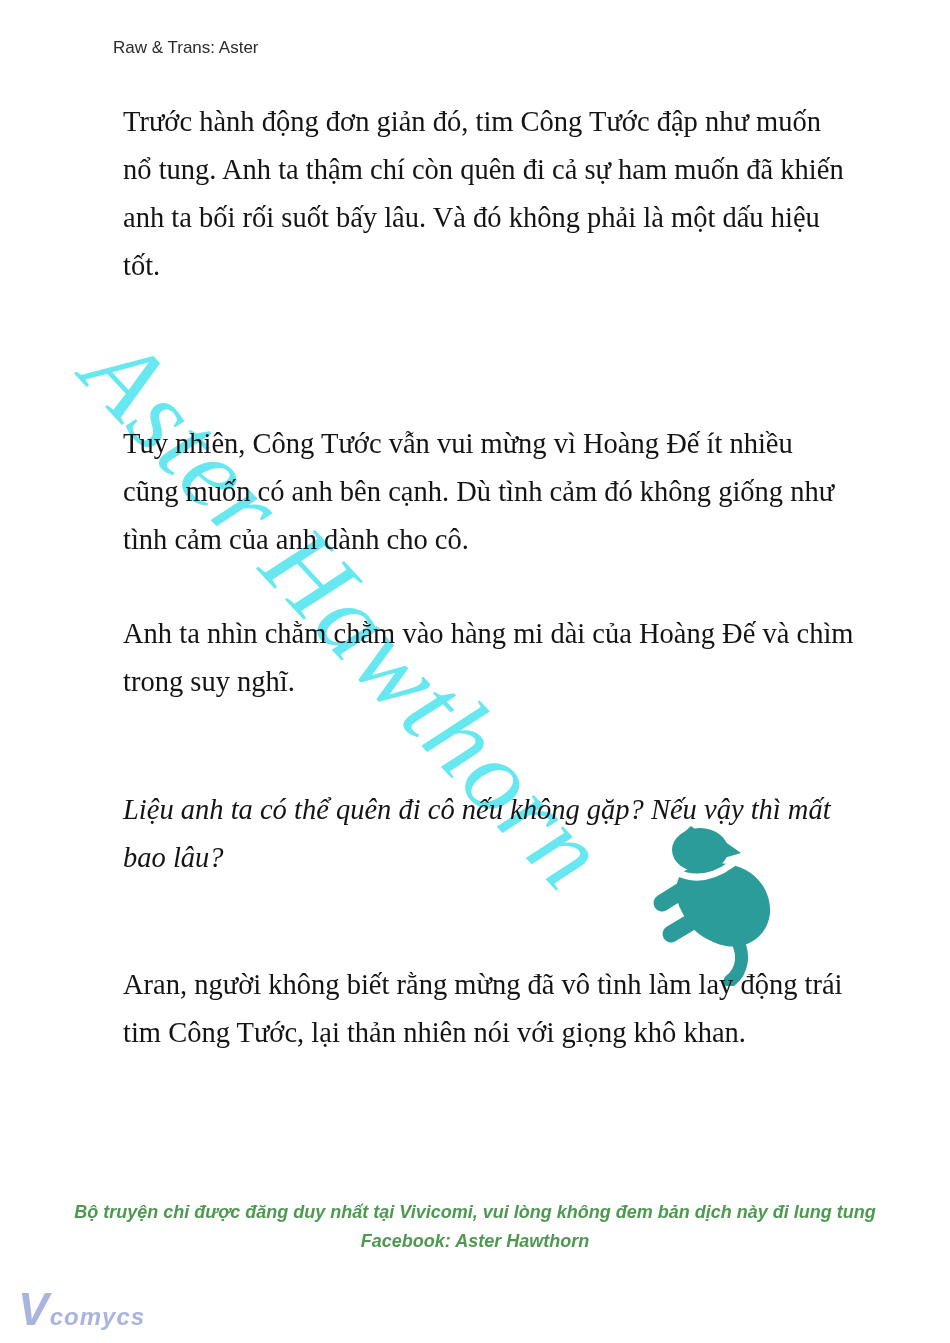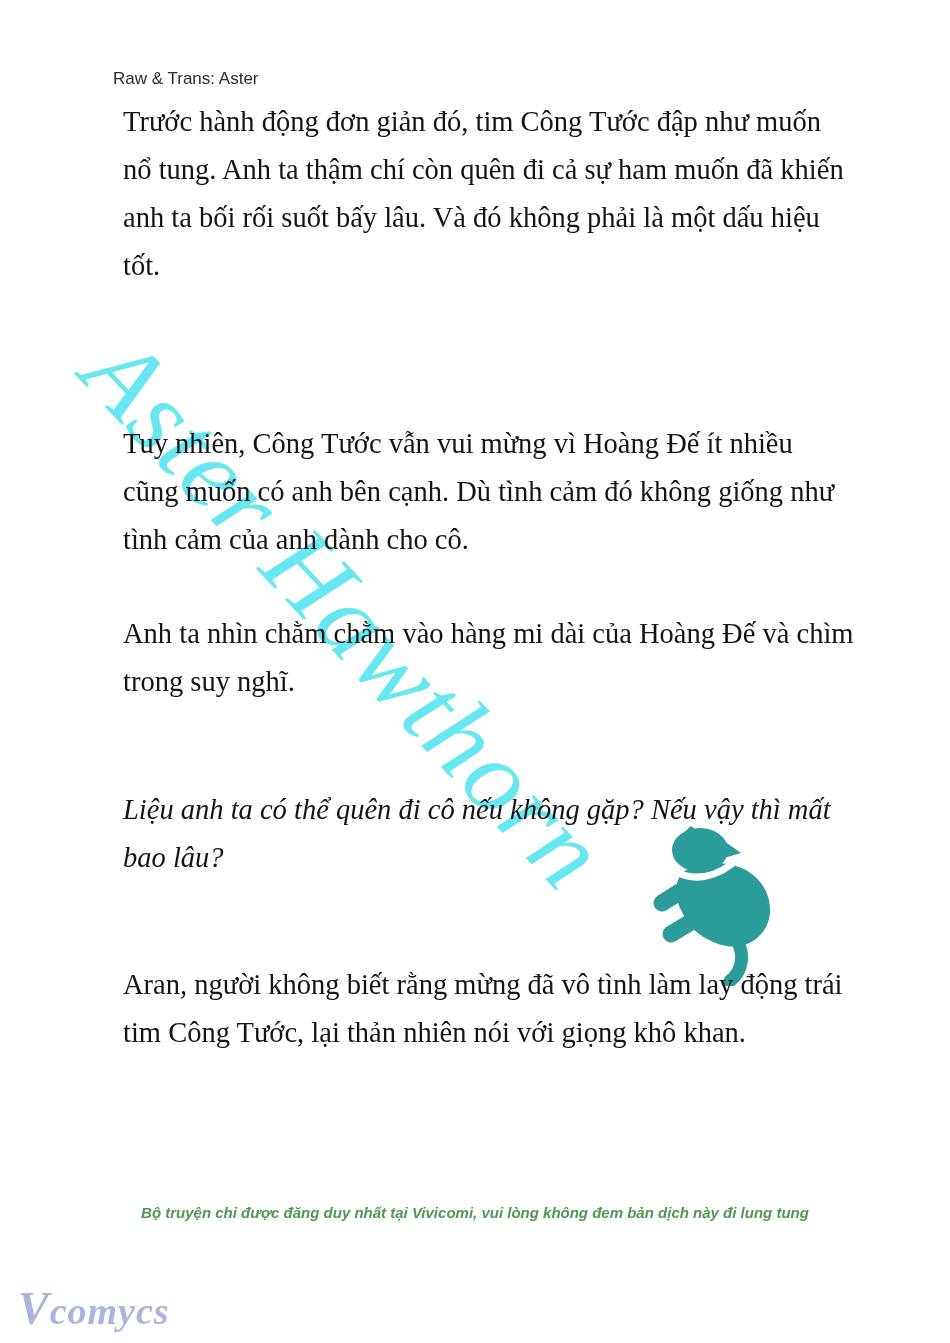--- a/index.html
+++ b/index.html
@@ -6,21 +6,21 @@
   .page{
     position:relative;
     width:950px;height:1343px;
     background:#ffffff;
     overflow:hidden;
     margin:0 auto;
     font-family:"Liberation Serif", serif;
   }
   
   .credit{
-    position:absolute;left:113px;top:69px;
+    position:absolute;left:113px;top:38px;
     font-family:"Liberation Sans", sans-serif;
     font-size:17px;color:#2b2b2b;
     z-index:3;
   }
   
   .watermark{
     position:absolute;left:148px;top:312px;
     font-family:"Liberation Serif", serif;
     font-style:italic;
     font-size:106px;
@@ -50,30 +50,30 @@
   .p1{top:380px;margin-top:40px;}
   .p2{top:610px;font-family:Liberation Serif, serif;}
   .p3{top:786px;font-style:italic;}
   .p4{top:961px;}
   
   .footer{
     position:absolute;left:0;top:1198px;width:950px;
     text-align:center;z-index:3;
     font-family:"Liberation Sans", sans-serif;
     font-weight:bold;font-style:italic;
-    font-size:15px;line-height:29px;
+    font-size:18px;line-height:29px;
     color:var(--footer,#4e9950);
   }
   .footer div{margin:0;}
   
   .logo{
     position:absolute;left:18px;top:1282px;
-    font-family:Liberation Serif, serif;
+    font-family:Liberation Sans, sans-serif;
     font-weight:bold;font-style:italic;
-    font-size:38px;letter-spacing:1px;
+    font-size:24px;letter-spacing:1px;
     color:var(--logo,#a9b5df);
     z-index:3;
   }
   .logo::first-letter{font-size:46px;}
 </style>
 </head>
 <body>
 
 <div class="page">
 
@@ -108,17 +108,18 @@
   <div class="content">
     <p class="para p0">Trước hành động đơn giản đó, tim Công Tước đập như muốn nổ tung. Anh ta thậm chí còn quên đi cả sự ham muốn đã khiến anh ta bối rối suốt bấy lâu. Và đó không phải là một dấu hiệu tốt.</p>
     <p class="para p1">Tuy nhiên, Công Tước vẫn vui mừng vì Hoàng Đế ít nhiều cũng muốn có anh bên cạnh. Dù tình cảm đó không giống như tình cảm của anh dành cho cô.</p>
     <p class="para p2">Anh ta nhìn chằm chằm vào hàng mi dài của Hoàng Đế và chìm trong suy nghĩ.</p>
     <p class="para p3">Liệu anh ta có thể quên đi cô nếu không gặp? Nếu vậy thì mất bao lâu?</p>
     <p class="para p4">Aran, người không biết rằng mừng đã vô tình làm lay động trái tim Công Tước, lại thản nhiên nói với giọng khô khan.</p>
   </div>
 
   <div class="footer">
     <div>Bộ truyện chỉ được đăng duy nhất tại Vivicomi, vui lòng không đem bản dịch này đi lung tung</div>
+    <div>Facebook: Aster Hawthorn</div>
   </div>
 
   <div class="logo">Vcomycs</div>
 
 </div>
 
 </body></html>

